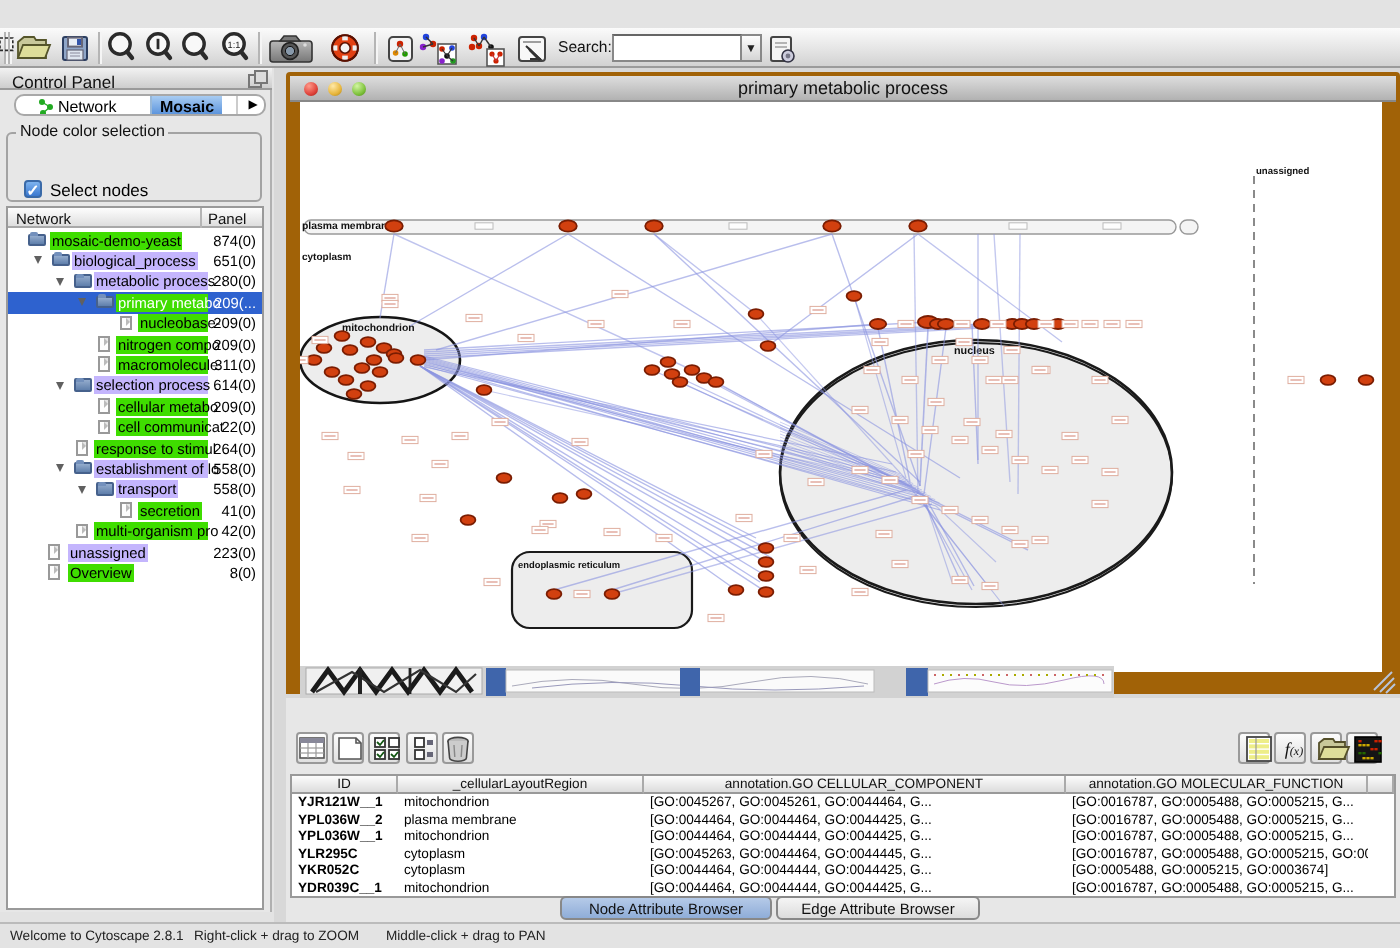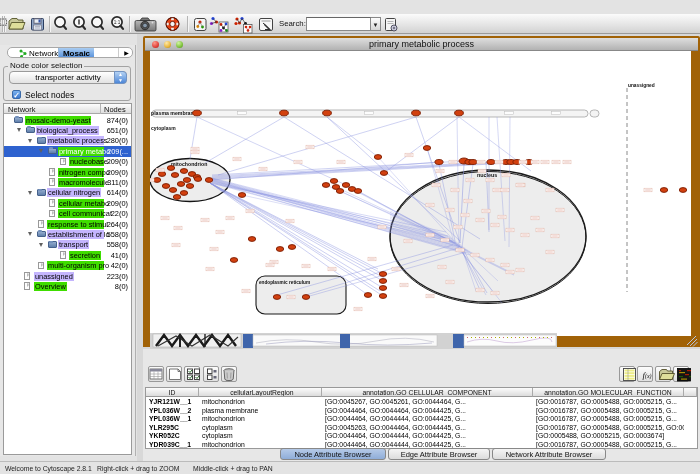--- a/index.html
+++ b/index.html
@@ -25,21 +25,21 @@
 #searcharrow { left:371px; top:2.5px; width:10px; height:14px; background:linear-gradient(#fdfdfd,#d5d5d5); border:1px solid #888; border-left:none; font-size:6px; text-align:center; line-height:14px; color:#222; }
 
 
 #cp-head { left:0; top:34px; width:136px; height:11px;
   background:linear-gradient(#f2f2f2,#cdcdcd); border-bottom:1px solid #9a9a9a; }
 #cp-head span { font-size:8.5px; color:#111; position:absolute; left:6px; top:1.5px; }
 #cp-body { left:0; top:45px; width:136px; height:411px; background:#e7e7e7; border-right:1px solid #b0b0b0; }
 #segctl { position:absolute; left:7px; top:2px; width:126px; height:11px; background:#fff; border:1px solid #a8a8a8; border-radius:5px; overflow:hidden; }
 .seg { position:absolute; top:0; height:100%; font-size:8px; text-align:center; color:#000; }
 #seg-network { left:0; width:61px; line-height:11px; }
-#seg-mosaic { left:50px; width:36px; background:linear-gradient(#a8ccf2,#5d95dd); font-weight:bold; line-height:11px; border-left:1px solid #98b8d8; }
+#seg-mosaic { left:67px; width:36px; background:linear-gradient(#a8ccf2,#5d95dd); font-weight:bold; line-height:11px; border-left:1px solid #98b8d8; }
 #seg-arrow { left:110px; width:16px; line-height:11px; font-size:6px; border-left:1px solid #ccc; }
 #groupbox { position:absolute; left:3px; top:21px; width:128px; height:35px; border:1px solid #a3a3a3; border-radius:3px; }
 #groupbox-label { position:absolute; left:8px; top:16px; font-size:8px; color:#111; background:#e7e7e7; padding:0 2px; }
 #combo { position:absolute; left:9px; top:26px; width:118px; height:13px; background:linear-gradient(#ffffff,#e2e2e2); border:1px solid #9a9a9a; border-radius:4px; font-size:8px; text-align:center; line-height:12px; color:#000; }
 #combo-cap { position:absolute; right:-1px; top:-1px; width:13px; height:13px; border-radius:0 4px 4px 0; background:linear-gradient(#b4d2f4,#4d87d8); border:1px solid #7294c4; color:#fff; font-size:5px; text-align:center; line-height:5.5px; }
 #checkbox { position:absolute; left:12px; top:45px; width:9px; height:9px; background:linear-gradient(#7db3ef,#3a78d0); border:1px solid #3a6aa8; border-radius:2px; color:#fff; font-size:8px; line-height:9px; text-align:center; font-weight:bold; }
 #checkbox-label { position:absolute; left:25px; top:45px; font-size:8.5px; color:#000; }
 
 
 #tree { position:absolute; left:3px; top:58px; width:129px; height:352px; background:#fff; border:1px solid #9a9a9a; overflow:hidden; }
@@ -208,41 +208,47 @@
         </g>
       </svg>
     <div class="tsep" style="left:49px"></div>
     <div class="tsep" style="left:129px"></div>
     <div class="tsep" style="left:187px"></div>
     <div id="searchlbl" class="abs">Search:</div>
     <div id="searchbox" class="abs"></div>
     <div id="searcharrow" class="abs">▼</div>
   </div>
 
+  <div id="cp-head" class="abs">
+      <span>Control Panel</span>
+    <svg width="10" height="9" style="position:absolute;right:2px;top:1px">
+      <rect x="0.5" y="2.5" width="6" height="6" fill="none" stroke="#777" stroke-width="1"></rect>
+      <rect x="3.5" y="0.5" width="6" height="6" fill="#ddd" stroke="#777" stroke-width="1"></rect>
+    </svg>
+  </div>
   <div id="cp-body" class="abs">
     <div id="segctl">
       <div class="seg" id="seg-network"><svg width="8" height="9" style="vertical-align:-1.5px">
             <circle cx="2" cy="2" r="1.5" fill="#2a2"></circle>
             <circle cx="6" cy="4.5" r="1.5" fill="#2a2"></circle>
             <circle cx="2.5" cy="7.5" r="1.5" fill="#2a2"></circle>
             <line x1="2" y1="2" x2="6" y2="4.5" stroke="#2a2" stroke-width="0.7"></line>
             <line x1="6" y1="4.5" x2="2.5" y2="7.5" stroke="#2a2" stroke-width="0.7"></line>
           </svg> Network</div>
       <div class="seg" id="seg-mosaic">Mosaic</div>
       <div class="seg" id="seg-arrow">▶</div>
     </div>
     <div id="groupbox"></div>
     <div id="groupbox-label">Node color selection</div>
-    <div id="combo">transporter activity<div id="combo-cap">▲<br>▼</div></div>
     <div id="checkbox">✓</div>
     <div id="checkbox-label">Select nodes</div>
     <div id="tree">
       <div id="tree-head">
           <span class="c1">Network</span>
-          <span class="c2">Nodes</span>
+          <span class="c2">Panel</span>
           <span class="v"></span>
         </div>
       <div id="tree-rows">
           <div class="trow" style="top:11px">
             <div class="fold" style="left:10px"></div>
             <div class="lbl green" style="left:21px;max-width:79px">mosaic-demo-yeast</div>
             <div class="num" style="">874(0)</div>
           </div>
           <div class="trow" style="top:21.4px">
             <div class="arr" style="left:13px"></div>
@@ -273,21 +279,21 @@
             <div class="num" style="">209(0)</div>
           </div>
           <div class="trow" style="top:73.4px">
             <div class="file" style="left:45px"></div>
             <div class="lbl green" style="left:54px;max-width:46px">macromolecule</div>
             <div class="num" style="">311(0)</div>
           </div>
           <div class="trow" style="top:83.8px">
             <div class="arr" style="left:24px"></div>
             <div class="fold" style="left:33px"></div>
-            <div class="lbl red" style="left:43px;max-width:57px">cellular nitrogen</div>
+            <div class="lbl red" style="left:43px;max-width:57px">selection process</div>
             <div class="num" style="">614(0)</div>
           </div>
           <div class="trow" style="top:94.2px">
             <div class="file" style="left:45px"></div>
             <div class="lbl green" style="left:54px;max-width:46px">cellular metabo</div>
             <div class="num" style="">209(0)</div>
           </div>
           <div class="trow" style="top:104.60000000000001px">
             <div class="file" style="left:45px"></div>
             <div class="lbl green" style="left:54px;max-width:46px">cell communicat</div>
@@ -973,21 +979,20 @@
         <div class="td" style="left:387px;top:44.4px;width:151px">[GO:0005488, GO:0005215, GO:0003674]</div>
         <div class="td tdb" style="left:0px;top:53px;width:53px">YDR039C__1</div>
         <div class="td" style="left:53px;top:53px;width:123px">mitochondrion</div>
         <div class="td" style="left:176px;top:53px;width:211px">[GO:0044464, GO:0044444, GO:0044425, G...</div>
         <div class="td" style="left:387px;top:53px;width:151px">[GO:0016787, GO:0005488, GO:0005215, G...</div>
       </div>
   </div>
   <div id="dp-tabs" class="abs">
     <div class="dtab sel" style="left:143px;width:106px">Node Attribute Browser</div>
     <div class="dtab" style="left:251px;width:102px">Edge Attribute Browser</div>
-    <div class="dtab" style="left:355px;width:114px">Network Attribute Browser</div>
   </div>
 
   <div id="statusbar" class="abs">
     <span style="left:5px">Welcome to Cytoscape 2.8.1</span>
     <span style="left:97px">Right-click + drag to ZOOM</span>
     <span style="left:193px">Middle-click + drag to PAN</span>
   </div>
 
 </div>
 

